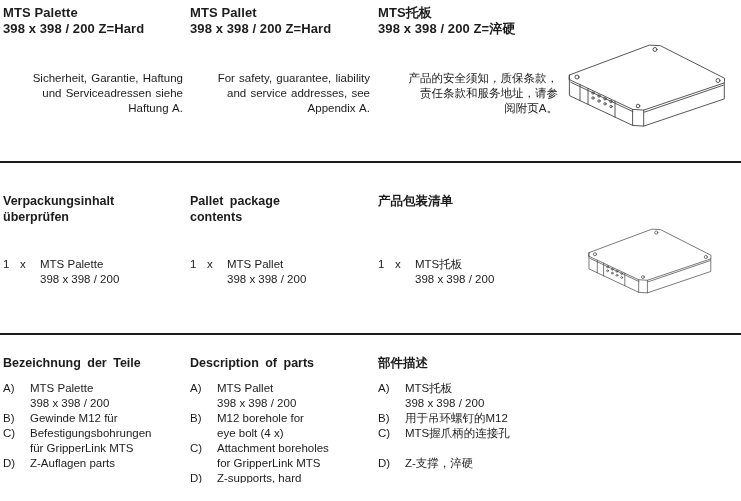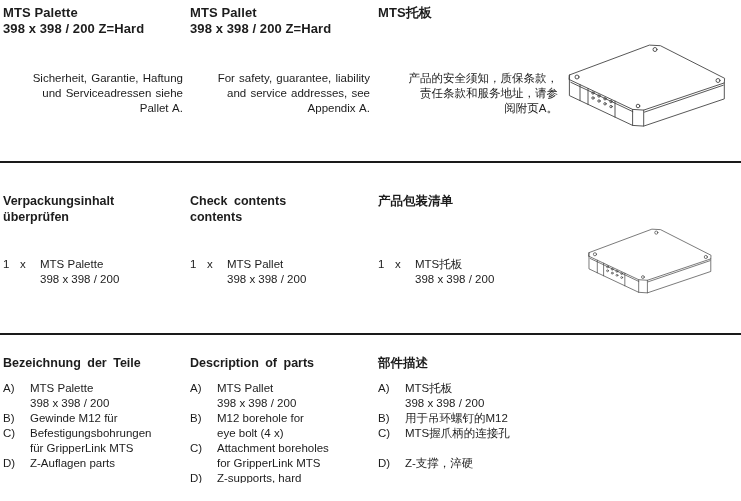--- a/index.html
+++ b/index.html
@@ -33,26 +33,27 @@
   <div class="abs col c1 t-title title">
     <div>MTS Palette</div>
     <div>398 x 398 / 200 Z=Hard</div>
   </div>
   <div class="abs col c2 t-title title">
     <div>MTS Pallet</div>
     <div>398 x 398 / 200 Z=Hard</div>
   </div>
   <div class="abs col c3 t-title title">
     <div>MTS托板</div>
+    <div>398 x 398 / 200 Z=淬硬</div>
   </div>
 
   <div class="abs col c1 t-body bodytext">
     <div>Sicherheit, Garantie, Haftung</div>
     <div>und Serviceadressen siehe</div>
-    <div>Pallet A.</div>
+    <div>Haftung A.</div>
   </div>
   <div class="abs col c2 t-body bodytext">
     <div>For safety, guarantee, liability</div>
     <div>and service addresses, see</div>
     <div>Appendix A.</div>
   </div>
   <div class="abs col c3 t-body bodytext">
     <div>产品的安全须知，质保条款，</div>
     <div>责任条款和服务地址，请参</div>
     <div>阅附页A。</div>
@@ -92,21 +93,21 @@
     </g>
   </svg>
 
   <div class="rule" style="top:161px"></div>
 
   <div class="abs col c1 t-pkg-title sec-title">
     <div>Verpackungsinhalt</div>
     <div>überprüfen</div>
   </div>
   <div class="abs col c2 t-pkg-title sec-title">
-    <div>Check contents</div>
+    <div>Pallet package</div>
     <div>contents</div>
   </div>
   <div class="abs col c3 t-pkg-title sec-title">
     <div>产品包装清单</div>
   </div>
 
   <div class="abs col c1 t-pkg-item pkg-item">
     <span class="pkg-qty">1</span>
     <span class="pkg-x">x</span>
     <span>

